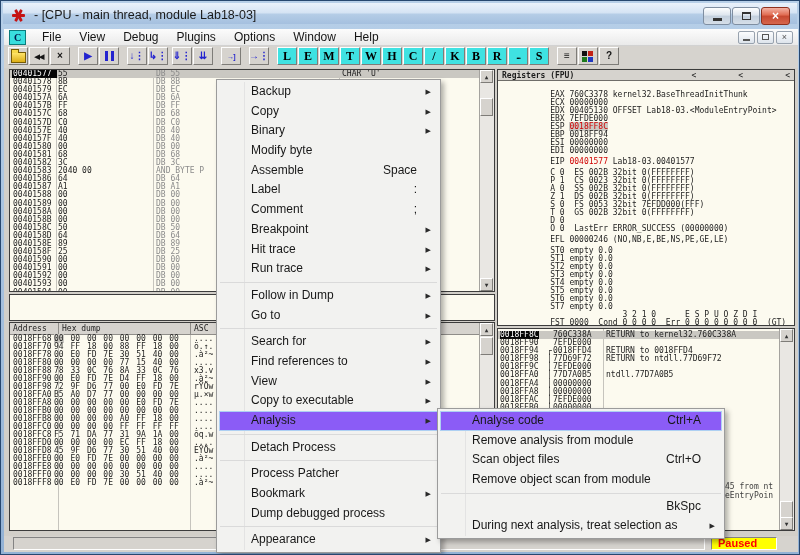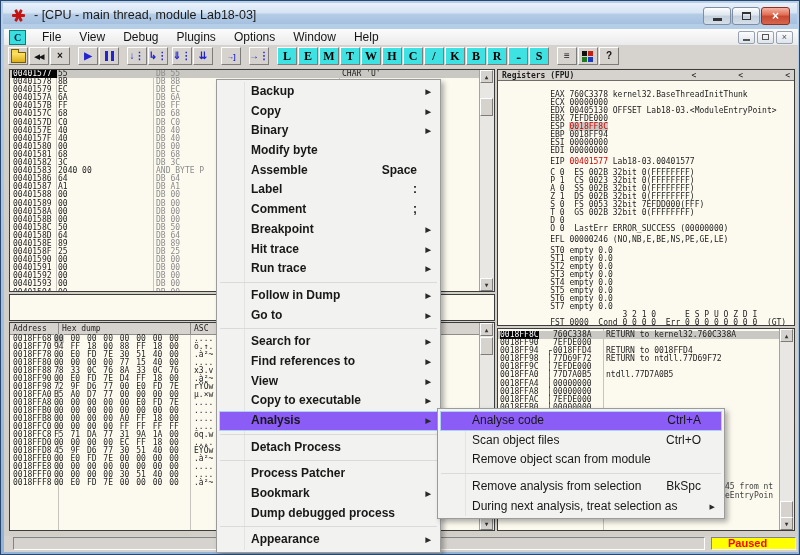--- a/index.html
+++ b/index.html
@@ -108,28 +108,28 @@
   .s-v{position:absolute;left:55px;}
   .s-c{position:absolute;left:108px;}
   .srow.sel{background:#cac8c2;}
   .srow.sel .s-a{background:#050505;color:#fff;}
   .sfrag{position:absolute;color:#3f3f3f;}
   .f1{left:227px;top:153px;} .f2{left:227px;top:162px;}
   
   .statusbar{position:absolute;left:3px;top:535px;width:794px;height:16px;background:#d6d3ce;}
   .sfield{position:absolute;left:9px;top:1px;width:692px;height:13px;background:#d6d3ce;
     border:1px solid;border-color:#838383 #fefefe #fefefe #838383;box-sizing:border-box;}
-  .spaused{position:absolute;left:707px;top:1px;width:85px;height:13px;background:#ffff00;
+  .spaused{position:absolute;left:707px;top:1px;width:66px;height:13px;background:#ffff00;
     border:1px solid;border-color:#838383 #fefefe #fefefe #838383;box-sizing:border-box;
-    color:#fe0000;font-weight:bold;font-size:11px;line-height:11px;padding-left:16px;}
+    color:#fe0000;font-weight:bold;font-size:11px;line-height:11px;padding-left:6px;}
   
   .cmenu{position:absolute;background:#f2f2f0;border:1px solid #9b9b9b;
     box-shadow:3px 3px 5px rgba(0,0,0,.3);padding:2px;font-size:12px;color:#181818;z-index:40;}
   .cmenu::before{content:"";position:absolute;left:27px;top:2px;bottom:2px;width:1px;background:#e3e3e3;}
-  #ctx{left:215px;top:78px;width:219px;font-weight:bold;}
+  #ctx{left:215px;top:78px;width:219px;}
   #sub{left:436px;top:407px;width:282px;z-index:41;}
   .mi{position:relative;height:19.7px;line-height:19.7px;padding-left:32px;}
   .mi.hl{background:#8b5cf6;box-shadow:inset 0 0 0 1px #aed0f2;border-radius:0;}
   .mi.sep{height:0;margin:3px 1px;border-top:1px solid #dadada;padding:0;}
   .sc{position:absolute;right:21px;}
   .ar{position:absolute;right:7px;top:0;font-size:7px;color:#2a2a2a;}
 </style>
 </head>
 <body>
 
@@ -839,36 +839,40 @@
     </div>
     </div>
 
   <div class="cmenu" id="sub">
       <div class="mi hl">
       <span class="ml">Analyse code</span>
       <span class="sc">Ctrl+A</span>
       
     </div>
       <div class="mi">
+      <span class="ml">Remove analysis from module</span>
+      <span class="sc"></span>
+      
+    </div>
+      <div class="mi">
       <span class="ml">Scan object files</span>
       <span class="sc">Ctrl+O</span>
       
     </div>
       <div class="mi">
       <span class="ml">Remove object scan from module</span>
       <span class="sc"></span>
       
     </div>
       <div class="mi sep">
       <span class="ml"></span>
       <span class="sc"></span>
       
     </div>
       <div class="mi">
-      <span class="ml">Remove analysis from selection</span>
       <span class="sc">BkSpc</span>
       
     </div>
       <div class="mi">
       <span class="ml">During next analysis, treat selection as</span>
       <span class="sc"></span>
       <span class="ar">▶</span>
     </div>
     </div>
 

